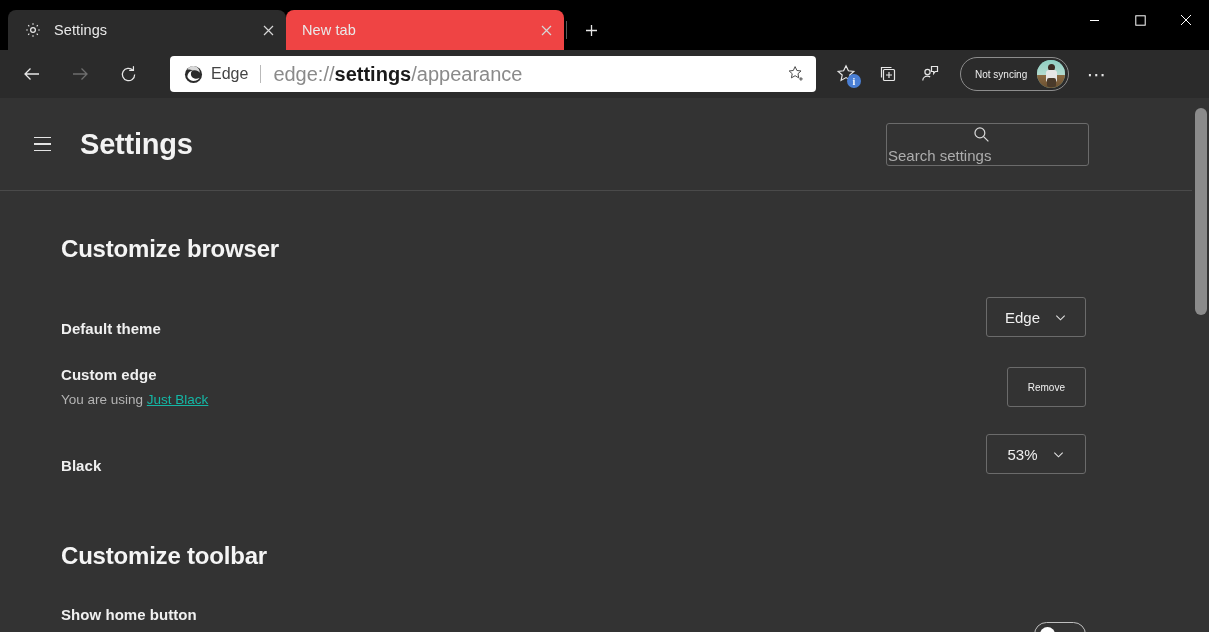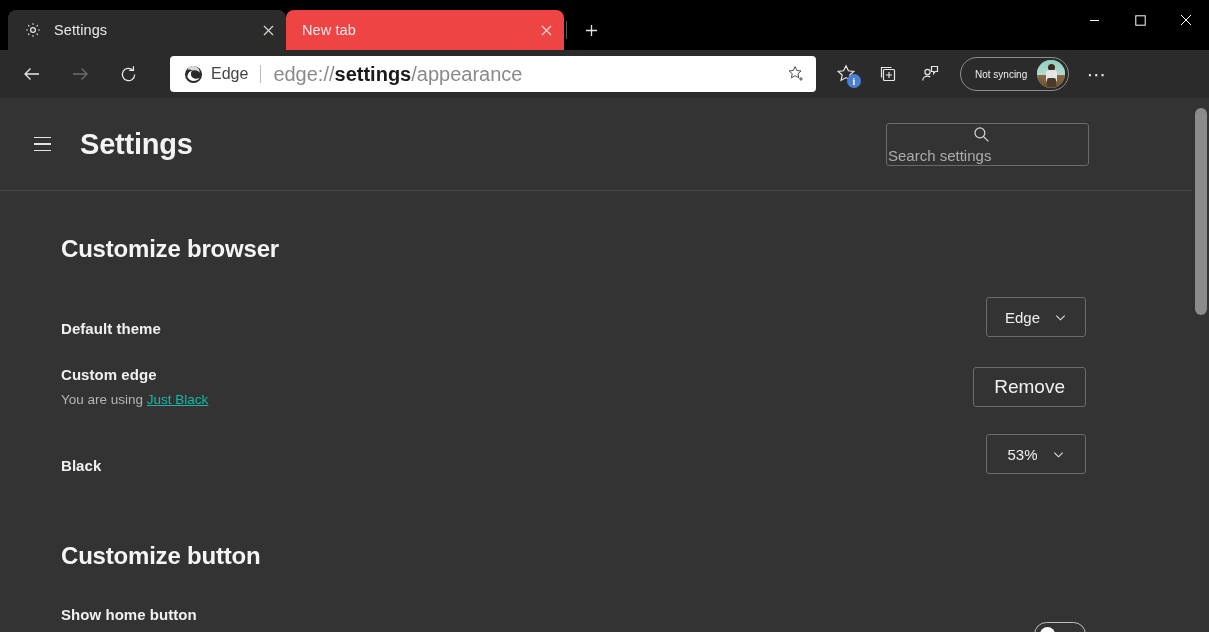--- a/index.html
+++ b/index.html
@@ -401,21 +401,21 @@
 
   .ctrl-button {
     border: 1px solid #6b6b6b;
     border-radius: 3px;
     height: 40px;
     display: flex;
     align-items: center;
     justify-content: center;
     padding: 0 20px;
     color: #f0f0f0;
-    font-size: 19px;
+    font-size: 10px;
     background: #333333;
     flex: 0 0 auto;
   }
 
   .toggle {
     width: 52px;
     height: 25px;
     border-radius: 13px;
     border: 1px solid #bfbfbf;
     background: #333333;
@@ -647,21 +647,21 @@
       <div class="ctrl-select">
         <span>53%</span>
         <span class="chev">
           <svg width="13" height="13" viewBox="0 0 14 14" stroke="currentColor" stroke-width="1.2" fill="none">
             <path d="M2.5 5l4.5 4.5L11.5 5"></path>
           </svg>
         </span>
       </div>
     </div>
 
-    <div class="section-title second">Customize button</div>
+    <div class="section-title second">Customize toolbar</div>
 
     <div class="row">
       <div class="row-label-box">
         <div class="row-label">Show home button</div>
         <div class="row-sub">Not shown</div>
       </div>
       <div class="toggle">
         <span class="knob"></span>
       </div>
     </div>

